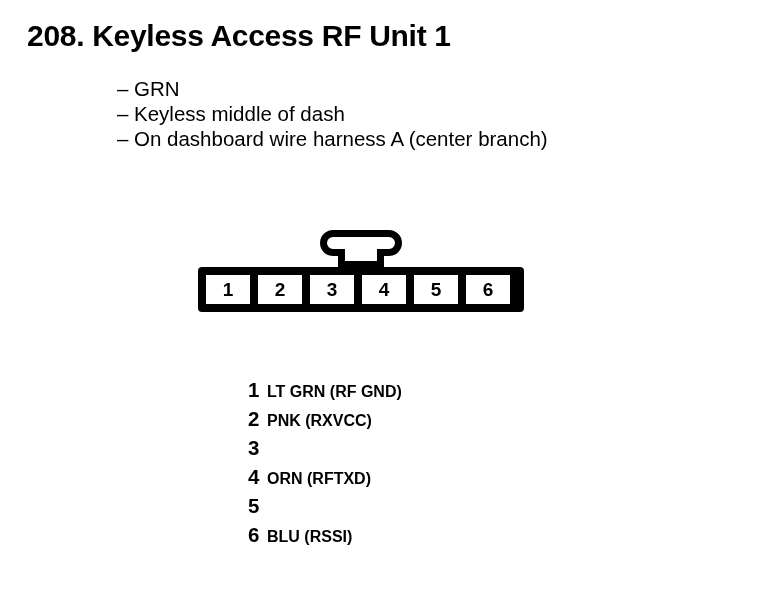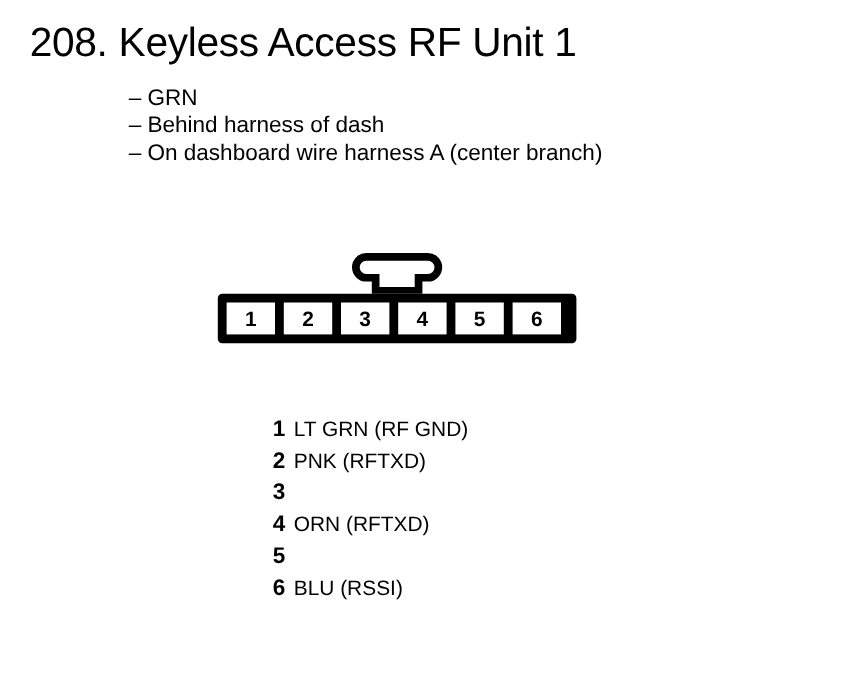--- a/index.html
+++ b/index.html
@@ -15,22 +15,22 @@
     font-family: "Liberation Sans", sans-serif;
     color: #000000;
     -webkit-font-smoothing: none;
   }
 
   
   #page-title {
     position: absolute;
     left: 27px;
     top: 20px;
-    font-size: 37px;
-    font-weight: normal;
+    font-size: 30px;
+    font-weight: bold;
     letter-spacing: -0.3px;
     white-space: nowrap;
     line-height: 1.05;
   }
 
   #spec-list {
     position: absolute;
     left: 117px;
     top: 76px;
     list-style: none;
@@ -81,37 +81,37 @@
     height: 29px;
     white-space: nowrap;
   }
   .pin-num {
     font-size: 20.5px;
     font-weight: bold;
     width: 19px;
     flex: 0 0 19px;
   }
   .pin-desc {
-    font-size: 19px;
-    font-weight: normal;
+    font-size: 16px;
+    font-weight: bold;
   }
 </style>
 </head>
 <body>
 
 <div id="page-title">208. Keyless Access RF Unit 1</div>
 
 <ul id="spec-list">
   <li>
     <span class="dash">–</span>
     <span>GRN</span>
   </li>
   <li>
     <span class="dash">–</span>
-    <span>Behind harness of dash</span>
+    <span>Keyless middle of dash</span>
   </li>
   <li>
     <span class="dash">–</span>
     <span>On dashboard wire harness A (center branch)</span>
   </li>
 </ul>
 
 <div id="connector">
   <svg width="330" height="90" viewBox="0 0 330 90" xmlns="http://www.w3.org/2000/svg">
 
@@ -159,21 +159,21 @@
   </svg>
 </div>
 
 <div id="pin-legend">
   <div class="pin-row">
     <span class="pin-num">1</span>
     <span class="pin-desc">LT GRN (RF GND)</span>
   </div>
   <div class="pin-row">
     <span class="pin-num">2</span>
-    <span class="pin-desc">PNK (RFTXD)</span>
+    <span class="pin-desc">PNK (RXVCC)</span>
   </div>
   <div class="pin-row">
     <span class="pin-num">3</span>
   </div>
   <div class="pin-row">
     <span class="pin-num">4</span>
     <span class="pin-desc">ORN (RFTXD)</span>
   </div>
   <div class="pin-row">
     <span class="pin-num">5</span>

